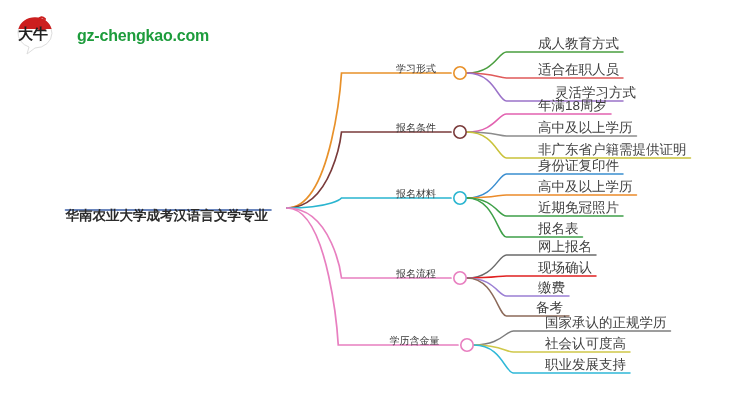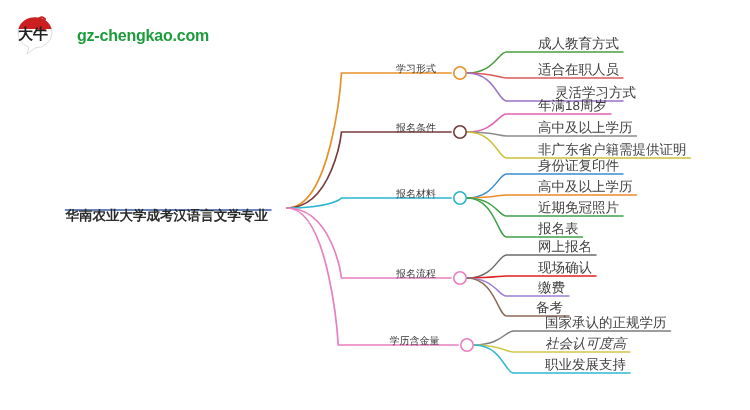--- a/index.html
+++ b/index.html
@@ -158,17 +158,17 @@
       <div class="node-label leaf-label" style="left: 538px; top: 178px;">高中及以上学历</div>
       <div class="node-label leaf-label" style="left: 538px; top: 199px;">近期免冠照片</div>
       <div class="node-label leaf-label" style="left: 538px; top: 220px;">报名表</div>
       <div class="node-label branch-label" style="left: 396px; top: 267px;">报名流程</div>
       <div class="node-label leaf-label" style="left: 538px; top: 238px;">网上报名</div>
       <div class="node-label leaf-label" style="left: 538px; top: 259px;">现场确认</div>
       <div class="node-label leaf-label" style="left: 538px; top: 279px;">缴费</div>
       <div class="node-label leaf-label" style="left: 536px; top: 299px;">备考</div>
       <div class="node-label branch-label" style="left: 389.5px; top: 334px;">学历含金量</div>
       <div class="node-label leaf-label" style="left: 545px; top: 314px;">国家承认的正规学历</div>
-      <div class="node-label leaf-label" style="left: 545px; top: 335px; font-style: italic;">社会认可度高</div>
+      <div class="node-label leaf-label" style="left: 545px; top: 335px;">社会认可度高</div>
       <div class="node-label leaf-label" style="left: 545px; top: 356px;">职业发展支持</div>
     </div>
 
 </div>
 
 </body></html>

